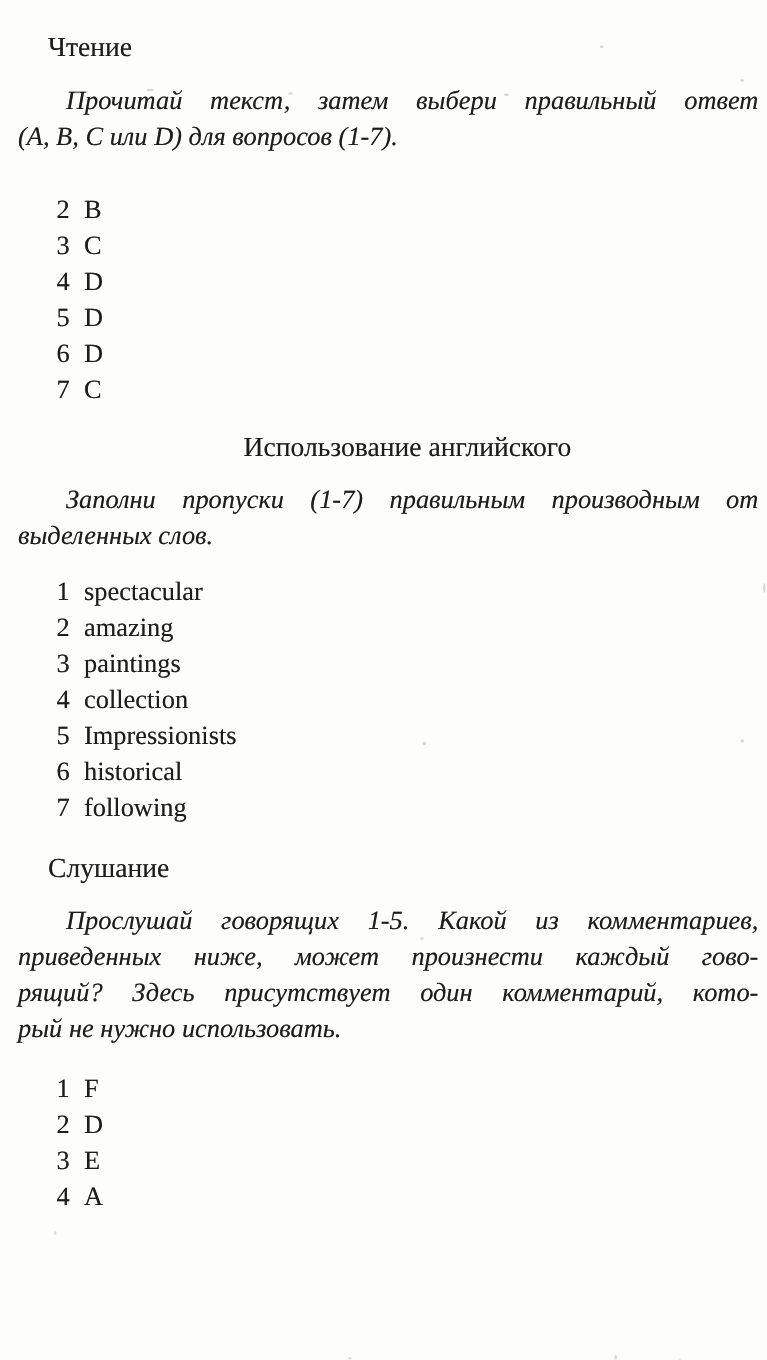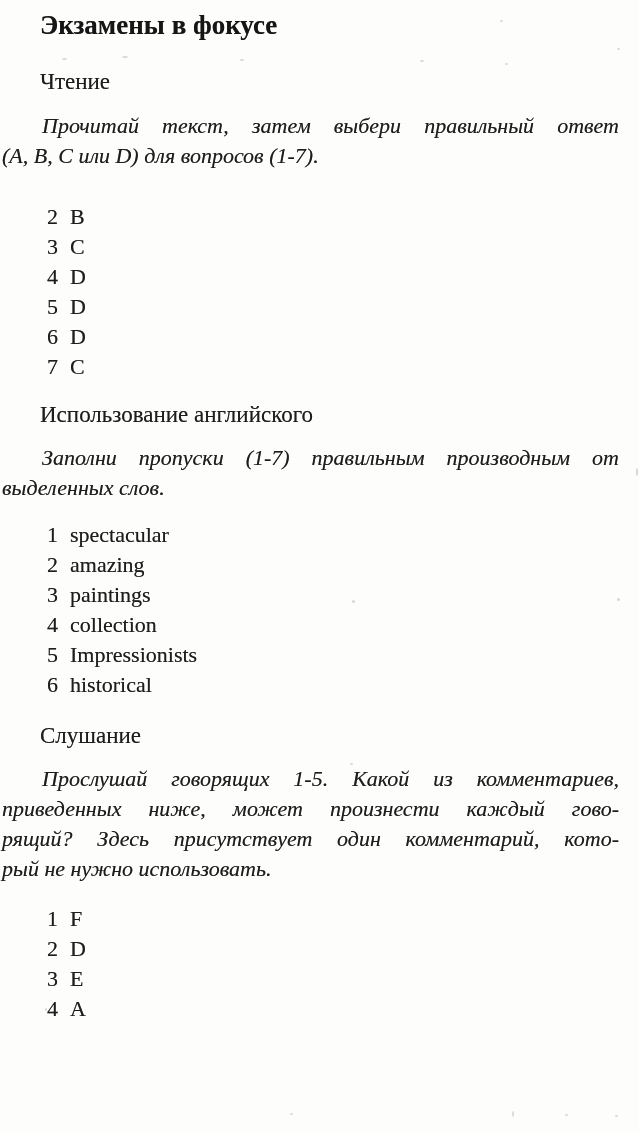--- a/index.html
+++ b/index.html
@@ -22,28 +22,28 @@
     color: #161616;
   }
 
   .heading {
     font-weight: normal;
     font-size: 23px;
     line-height: 27px;
     margin: 0 0 0 40px;
   }
   .heading-reading   { margin-top: 26px; }
-  .heading-uoe       { margin-top: 19px; }
+  .heading-uoe       { margin-top: 19px; text-align: center; }
   .heading-listening { margin-top: 22px; }
 
   .instruction {
     font-style: italic;
     font-size: 22px;
     line-height: 30px;
-    margin-left: 2px;
+    margin-left: 15px;
     width: 617px;
   }
   .instr-reading   { margin-top: 16px; }
   .instr-uoe       { margin-top: 15px; }
   .instr-listening { margin-top: 15px; }
 
   .instr-line { text-align: justify; text-align-last: justify; }
   .instr-line.first { text-indent: 40px; }
   .instr-line.last  { text-align-last: auto; }
 
@@ -63,21 +63,20 @@
     background: #b9b9b4;
     border-radius: 50%;
     opacity: 0.55;
   }
 </style>
 </head>
 <body>
 
 <div class="page">
 
-  <h1 class="title">Экзамены в фокусе</h1>
 
   <section>
     <h2 class="heading heading-reading">Чтение</h2>
     <div class="instruction instr-reading">
       <div class="instr-line first">Прочитай текст, затем выбери правильный ответ</div>
       <div class="instr-line last">(A, B, C или D) для вопросов (1-7).</div>
     </div>
     <div class="answers answers-reading">
       <div class="answer-row"><span class="num">2</span><span class="val">B</span></div>
       <div class="answer-row"><span class="num">3</span><span class="val">C</span></div>
@@ -94,20 +93,21 @@
       <div class="instr-line first">Заполни пропуски (1-7) правильным производным от</div>
       <div class="instr-line last">выделенных слов.</div>
     </div>
     <div class="answers answers-uoe">
       <div class="answer-row"><span class="num">1</span><span class="val">spectacular</span></div>
       <div class="answer-row"><span class="num">2</span><span class="val">amazing</span></div>
       <div class="answer-row"><span class="num">3</span><span class="val">paintings</span></div>
       <div class="answer-row"><span class="num">4</span><span class="val">collection</span></div>
       <div class="answer-row"><span class="num">5</span><span class="val">Impressionists</span></div>
       <div class="answer-row"><span class="num">6</span><span class="val">historical</span></div>
+      <div class="answer-row"><span class="num">7</span><span class="val">following</span></div>
     </div>
   </section>
 
   <section>
     <h2 class="heading heading-listening">Слушание</h2>
     <div class="instruction instr-listening">
       <div class="instr-line first">Прослушай говорящих 1-5. Какой из комментариев,</div>
       <div class="instr-line">приведенных ниже, может произнести каждый гово-</div>
       <div class="instr-line">рящий? Здесь присутствует один комментарий, кото-</div>
       <div class="instr-line last">рый не нужно использовать.</div>

